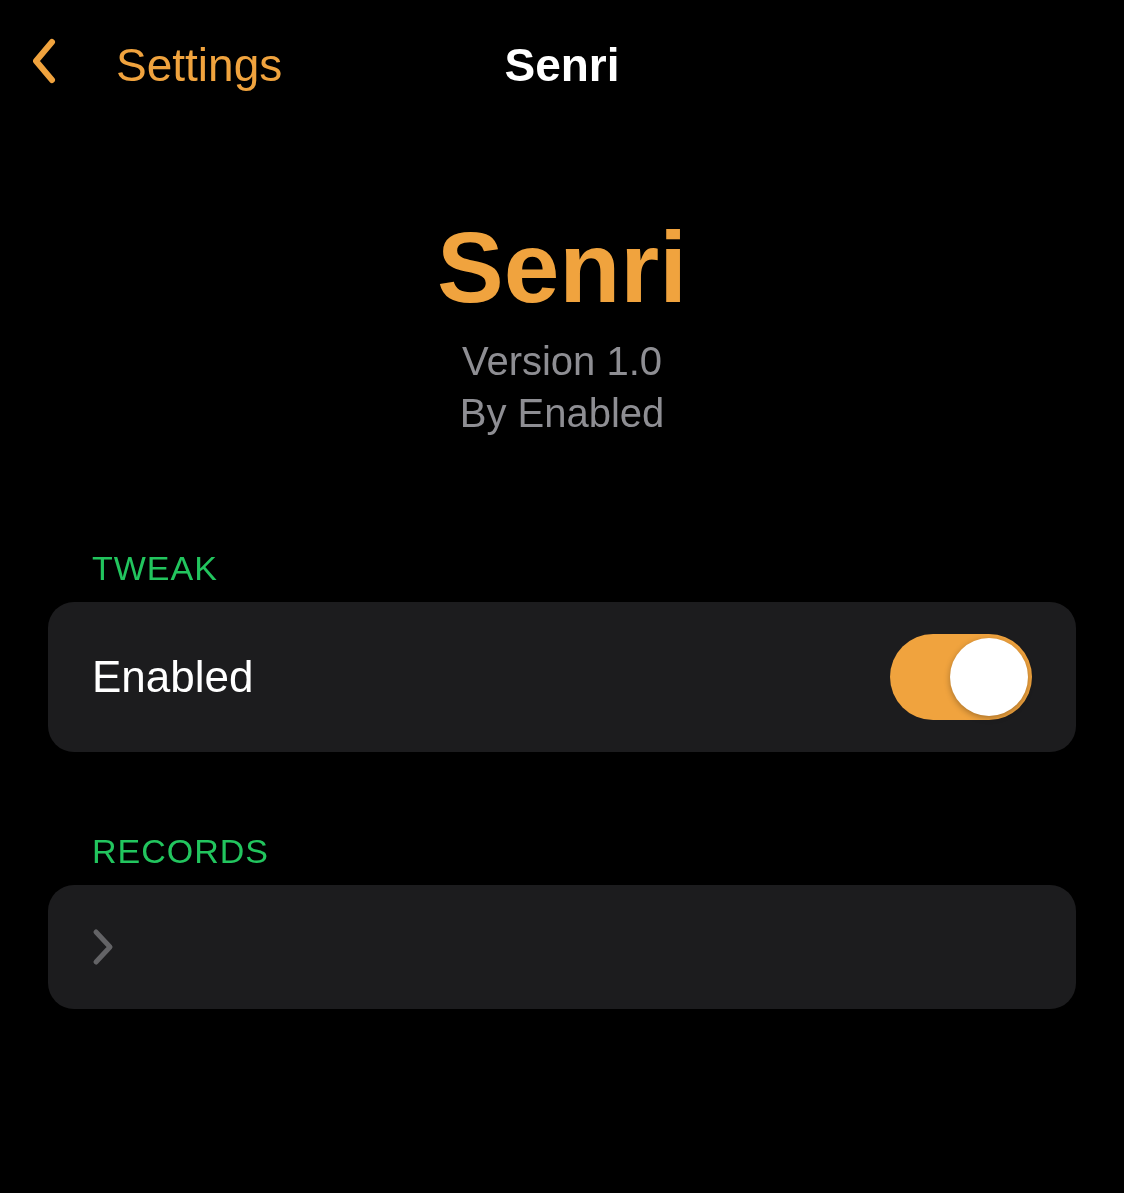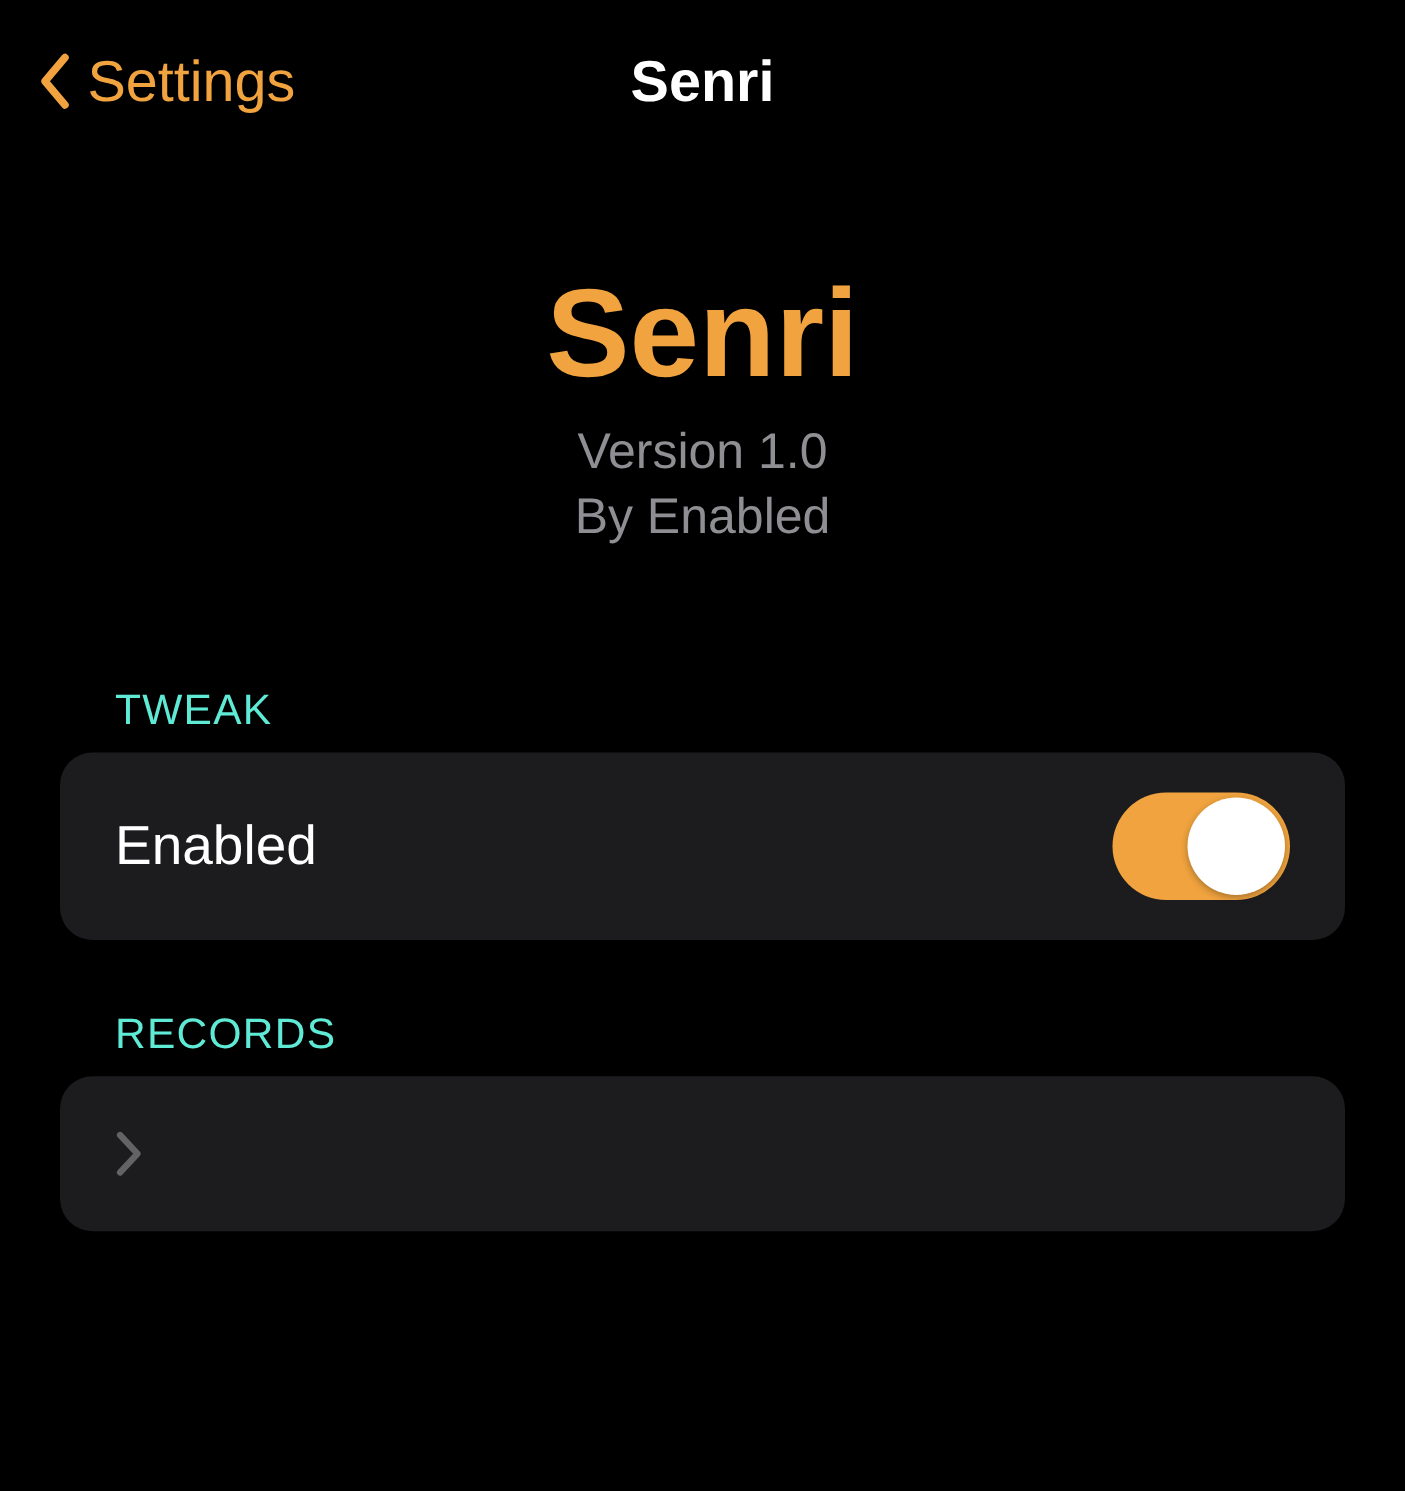--- a/index.html
+++ b/index.html
@@ -16,23 +16,23 @@
     }
     .nav-bar {
       display: flex;
       align-items: center;
       padding: 40px 30px 30px 30px;
       position: relative;
       height: 120px;
     }
     .back-button {
       display: flex;
-      align-items: center;
       color: #F0A33E;
       cursor: pointer;
+      gap: 46px;
     }
     .back-chevron {
       width: 28px;
       height: 46px;
       margin-right: 12px;
     }
     .back-label {
       font-size: 46px;
       font-weight: 400;
       color: #F0A33E;
@@ -65,30 +65,30 @@
       font-size: 40px;
       color: #8E8E93;
       font-weight: 400;
       line-height: 1.3;
     }
     .section {
       padding: 0 48px;
     }
     .section-header {
       font-size: 34px;
-      color: #5eead4;
+      color: #22c55e;
       font-weight: 400;
       letter-spacing: 1px;
       padding: 0 44px 14px 44px;
     }
     .cell-group {
       background: #1C1C1E;
       border-radius: 26px;
       overflow: hidden;
-      margin-bottom: 56px;
+      margin-bottom: 80px;
     }
     .cell {
       display: flex;
       align-items: center;
       justify-content: space-between;
       padding: 32px 44px;
       min-height: 124px;
     }
     .cell-label {
       font-size: 44px;

